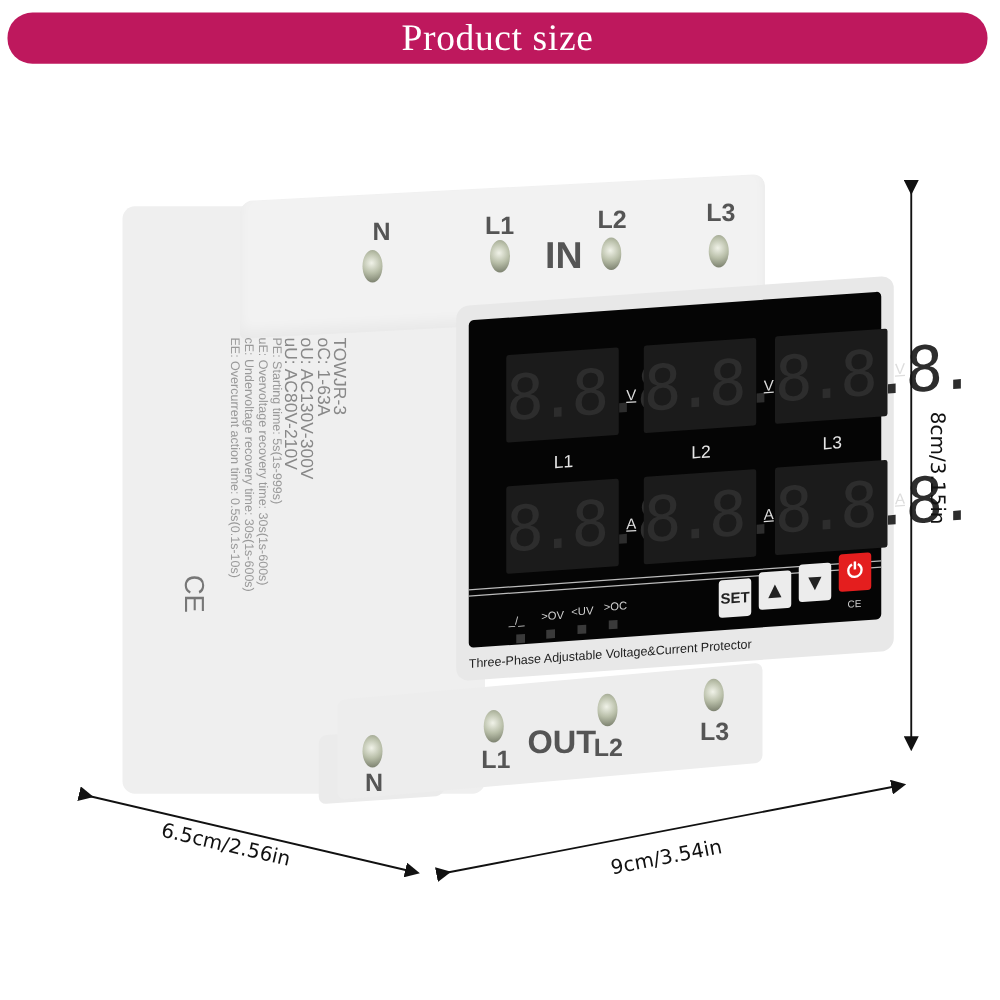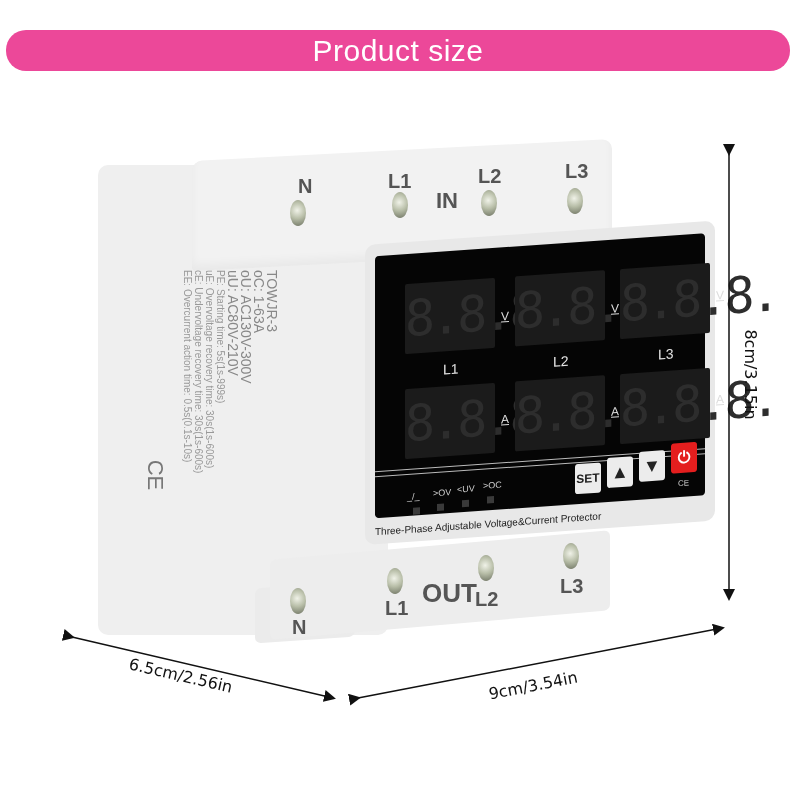--- a/index.html
+++ b/index.html
@@ -1,20 +1,20 @@
 <!DOCTYPE html>
 <html><head>
 <meta charset="utf-8">
 <style>
   html, body { margin:0; padding:0; }
   body { width:800px; height:800px; background:#ffffff; position:relative; overflow:hidden;
          font-family:"Liberation Sans", sans-serif; }
-  .banner { position:absolute; left:6px; top:10px; width:784px; height:41px; background:#ec4899;
+  .banner { position:absolute; left:6px; top:10px; width:784px; height:41px; background:#be185d;
             border-radius:20px; color:#fff; font-size:30px; text-align:center; line-height:41px;
-            font-family:Liberation Sans, sans-serif; font-weight:300; letter-spacing:0.5px;margin-top:20px; }
+            font-family:Liberation Serif, serif; font-weight:300; letter-spacing:0.5px; }
   .dim-label { position:absolute; font-family:"DejaVu Sans", sans-serif; font-size:16px; color:#111; white-space:nowrap; }
 
   
   .device { position:absolute; left:0; top:0; width:800px; height:800px; }
   .body-side { position:absolute; left:98px; top:165px; width:290px; height:470px; background:#efefef;
                border-radius:10px; }
   .top-block { position:absolute; left:192px; top:150px; width:420px; height:110px; background:#f2f2f2;
                border-radius:10px 10px 4px 4px; transform:skewY(-3deg); box-shadow: inset 0 -6px 10px rgba(0,0,0,0.04); }
   .bottom-block { position:absolute; left:270px; top:545px; width:340px; height:80px; background:#ededed;
                   border-radius:6px; transform:skewY(-5deg); }
@@ -66,21 +66,21 @@
     <div>uE: Overvoltage recovery time: 30s(1s-600s)</div>
     <div>cE: Undervoltage recovery time: 30s(1s-600s)</div>
     <div>EE: Overcurrent action time: 0.5s(0.1s-10s)</div>
   </div>
   <div class="side-ce">CE</div>
 
   <div class="term-label" style="left:298px;top:175px;">N</div>
   <div class="screw" style="left:290px;top:200px;"></div>
   <div class="term-label" style="left:388px;top:170px;">L1</div>
   <div class="screw" style="left:392px;top:192px;"></div>
-  <div class="term-label" style="left:436px;top:188px;font-size:22px;">IN</div>
+  <div class="term-label" style="left:436px;top:188px;font-size:30px;">IN</div>
   <div class="term-label" style="left:478px;top:165px;">L2</div>
   <div class="screw" style="left:481px;top:190px;"></div>
   <div class="term-label" style="left:565px;top:160px;">L3</div>
   <div class="screw" style="left:567px;top:188px;"></div>
 
   <div class="front">
     <div class="panel">
       <div class="seg" style="left:30px;top:30px;">8.8.8.</div>
       <div class="unit" style="left:126px;top:62px;">V</div>
       <div class="seg" style="left:140px;top:30px;">8.8.8.</div>

